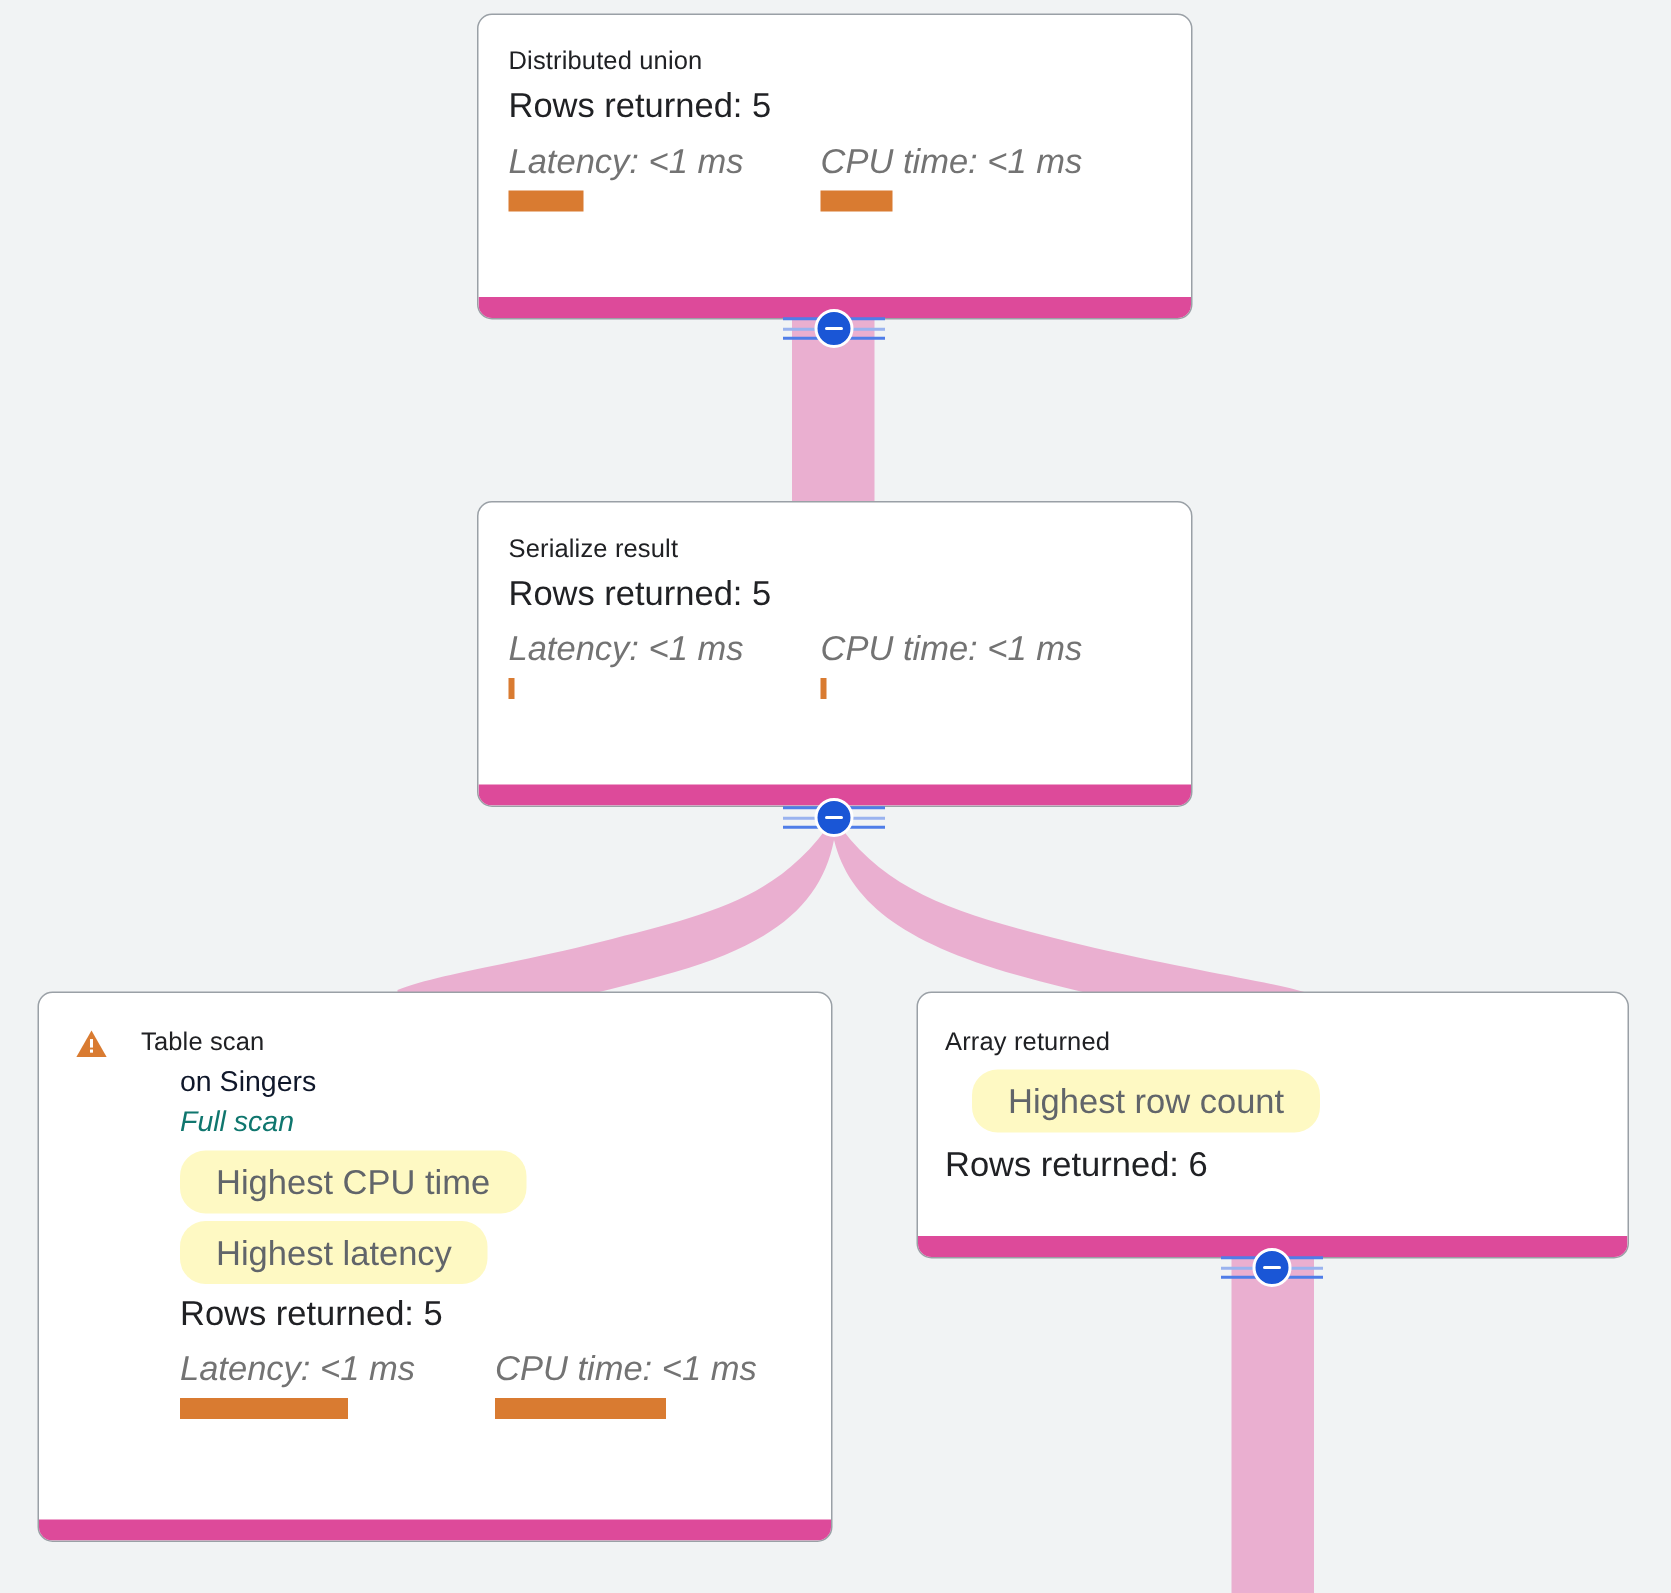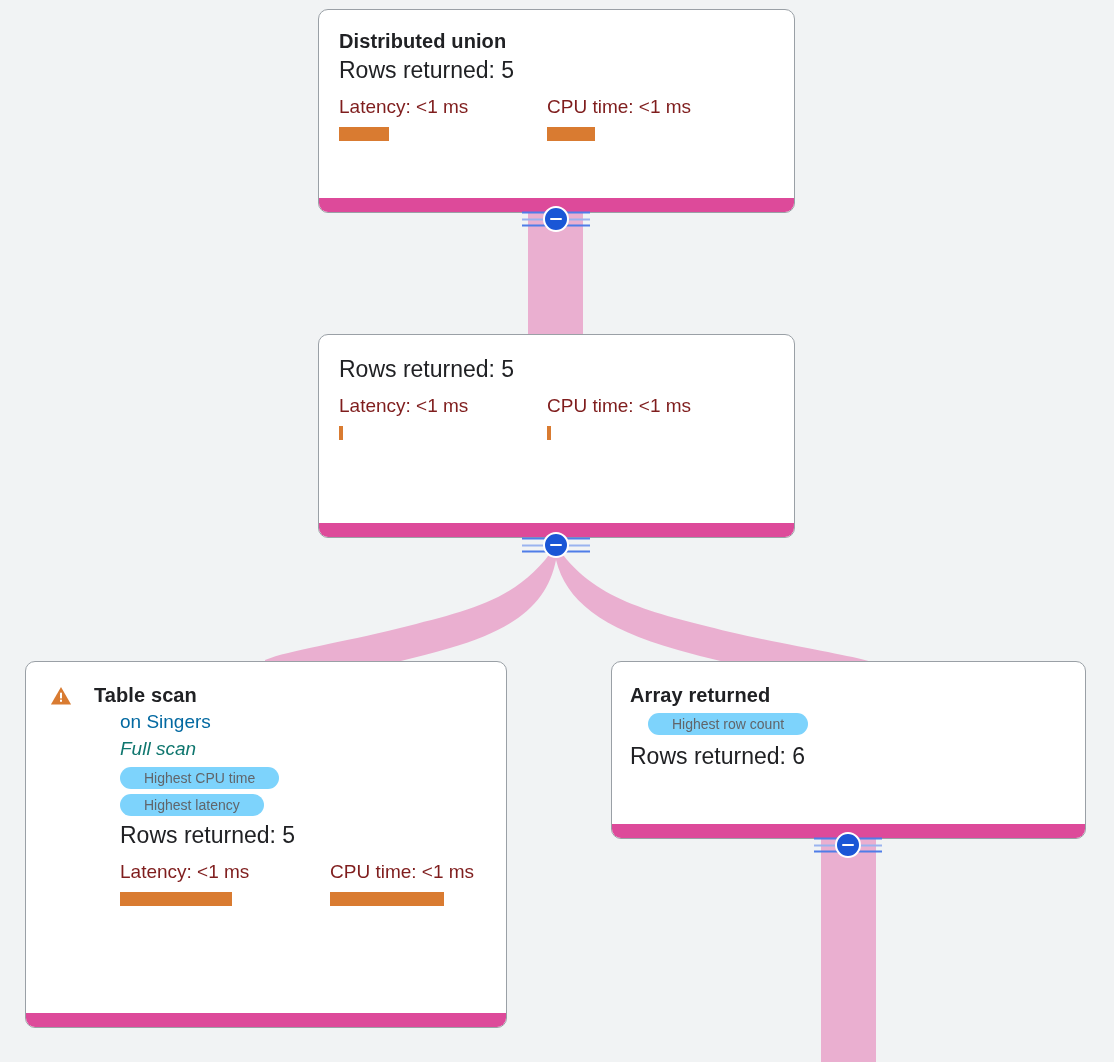--- a/index.html
+++ b/index.html
@@ -61,73 +61,74 @@
     align-items: flex-start;
     gap: 12px;
   }
   .warn-icon {
     flex: 0 0 auto;
     width: 22px;
     height: 22px;
     margin-top: 3px;
   }
   .node-title {
-    font-size: 20px;
-    font-weight: bold;
+    font-size: 17px;
+    font-weight: normal;
     color: #202124;
     line-height: 26px;
     letter-spacing: 0.1px;
   }
   .node-indent {
     
   }
   .node-subline {
     font-size: 19px;
-    color: #0369a1;
+    color: #0f172a;
     line-height: 27px;
   }
   .node-subline.muted {
     color: #0f766e;
     font-style: italic;
   }
   .chips {
     display: flex;
     flex-direction: column;
     align-items: flex-start;
     gap: 5px;
     margin: 5px 0 5px 0;
   }
   .chip {
-    background: #7dd3fc;
+    background: #fef9c3;
     color: #61656a;
-    font-size: 14px;
+    font-size: 23px;
     line-height: 22px;
     border-radius: 17px;
-    padding: 0 24px;
+    padding: 10px 24px;
   }
   .rows-line {
     font-size: 23px;
     color: #202124;
     line-height: 28px;
     margin-top: 2px;
   }
 
   .metrics {
     display: flex;
     margin-top: 12px;
   }
   .metric {
     display: flex;
     flex-direction: column;
   }
   .metric-label {
-    font-size: 19px;
-    color: #7f1d1d;
+    font-size: 23px;
+    color: #737373;
     line-height: 22px;
     white-space: nowrap;
+    font-style: italic;
   }
   .metric-bar {
     height: 14px;
     background: #d97b31;
     margin-top: 9px;
   }
 
   
   .toggle {
     position: absolute;
@@ -231,20 +232,23 @@
     <div class="rail">
       <i></i>
         <i></i>
         <i></i>
     </div>
     <div class="knob"></div>
   </div>
 
   <div class="node" style="left:318px; top:334px; width:477px; height:204px;">
     <div class="node-body">
+      <div class="node-title-row">
+        <div class="node-title">Serialize result</div>
+      </div>
       <div class="rows-line">Rows returned: 5</div>
       <div class="metrics">
         <div class="metric" style="width:208px;">
           <div class="metric-label">Latency: &lt;1 ms</div>
           <div class="metric-bar" style="width:4px;"></div>
         </div>
         <div class="metric">
           <div class="metric-label">CPU time: &lt;1 ms</div>
           <div class="metric-bar" style="width:4px;"></div>
         </div>
@@ -255,21 +259,21 @@
 
   <div class="toggle" style="left:522px; top:532px;">
     <div class="rail">
       <i></i>
         <i></i>
         <i></i>
     </div>
     <div class="knob"></div>
   </div>
 
-  <div class="node" style="left:25px; top:661px; width:482px; height:367px;">
+  <div class="node" style="left:25px; top:661px; width:530px; height:367px;">
     <div class="node-body" style="padding:20px 20px 10px 24px;">
       <div class="node-title-row" style="gap:22px;">
         <svg class="warn-icon" viewBox="0 0 24 24">
           <path d="M12 2.2 L23 21.4 L1 21.4 Z" fill="#d97b31"></path>
           <rect x="10.9" y="8.4" width="2.2" height="6.2" fill="#ffffff"></rect>
           <rect x="10.9" y="16.0" width="2.2" height="2.3" fill="#ffffff"></rect>
         </svg>
         <div class="node-title">Table scan</div>
       </div>
       <div class="node-indent" style="margin-left:70px;">

